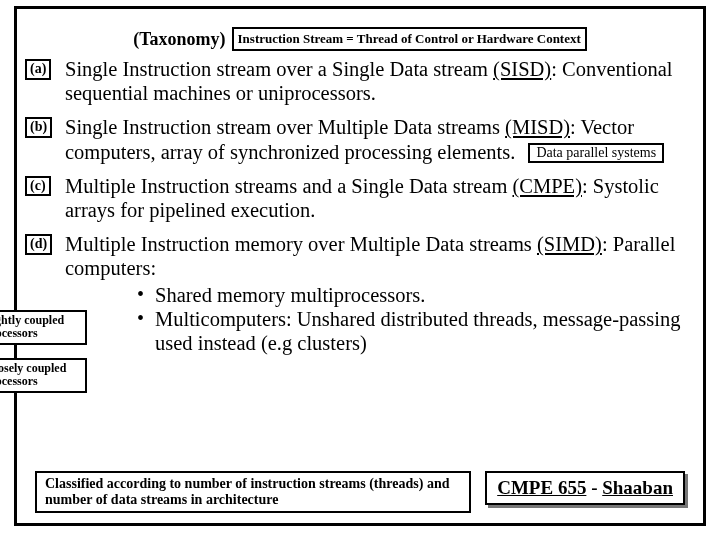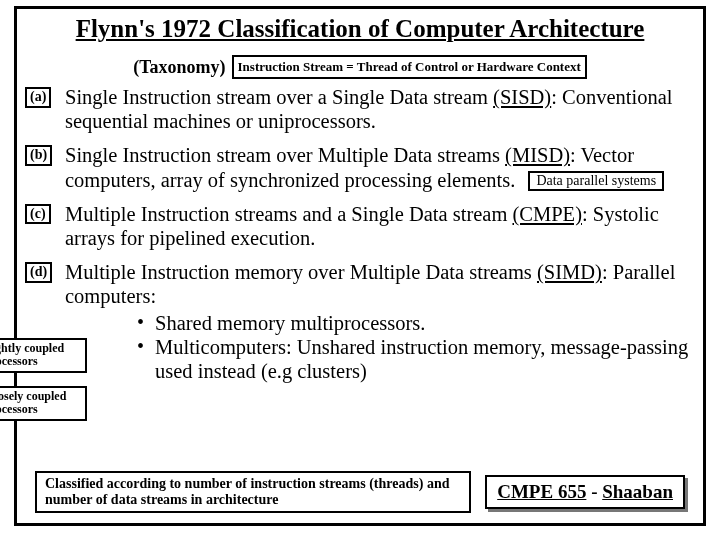--- a/index.html
+++ b/index.html
@@ -107,21 +107,21 @@
     left: 0;
     top: 0;
     font-size: 20px;
   }
   .footer {
     position: absolute;
     left: 18px;
     bottom: 10px;
     right: 18px;
     display: flex;
-    align-items: center;
+    align-items: flex-start;
     gap: 14px;
     border-radius: 7px;
   }
   .class-box {
     border: 2px solid #000;
     font-size: 14px;
     font-weight: bold;
     padding: 3px 8px;
     line-height: 1.15;
     flex: 1;
@@ -135,21 +135,20 @@
     background: #fff;
     white-space: nowrap;
   }
   .course-box .u { text-decoration: underline; }
 </style>
 </head>
 <body>
 
 <div class="frame">
 
-  <div class="title">Flynn's 1972 Classification of Computer Architecture</div>
 
   <div class="taxline">
     <span class="taxonomy">(Taxonomy)</span>
     <span class="instrbox">Instruction Stream = Thread of Control or Hardware Context</span>
   </div>
 
   <div class="item">
     <div class="tag">(a)</div>
     <span>Single Instruction stream over a Single Data stream </span><span class="underline">(SISD)</span><span>: Conventional sequential machines or uniprocessors.</span>
   </div>
@@ -165,21 +164,21 @@
     <span>Multiple Instruction streams and a Single Data stream </span><span class="underline">(CMPE)</span><span>:  Systolic arrays for pipelined execution.</span>
   </div>
 
   <div class="item sidebox-wrap">
     <div class="tag">(d)</div>
     <span>Multiple Instruction memory over Multiple Data streams </span><span class="underline">(SIMD)</span><span>:  Parallel computers:</span>
     <div class="sidebox t">Tightly coupled processors</div>
     <div class="sidebox l">Loosely coupled processors</div>
     <ul class="bullets">
       <li>Shared memory multiprocessors.</li>
-      <li>Multicomputers:  Unshared instruction memory, message-passing used instead (e.g clusters)</li>
+      <li>Multicomputers:  Unshared distributed threads, message-passing used instead (e.g clusters)</li>
     </ul>
   </div>
 
   <div class="footer">
     <div class="class-box">Classified according to number of instruction streams (threads) and number of data streams in architecture</div>
     <div class="course-box">
       <span class="u">CMPE 655</span><span> - </span><span class="u">Shaaban</span>
     </div>
   </div>
 

